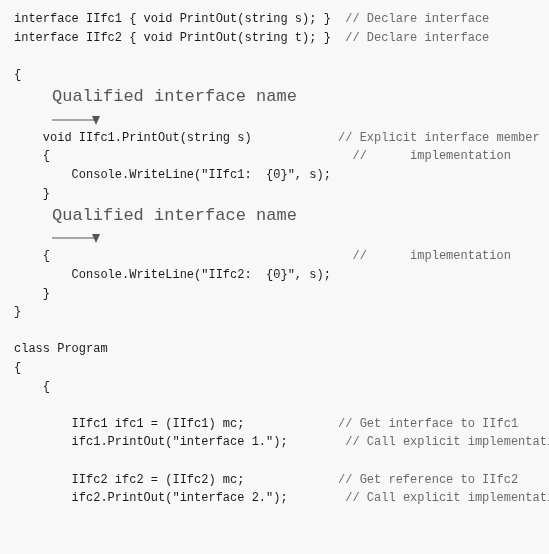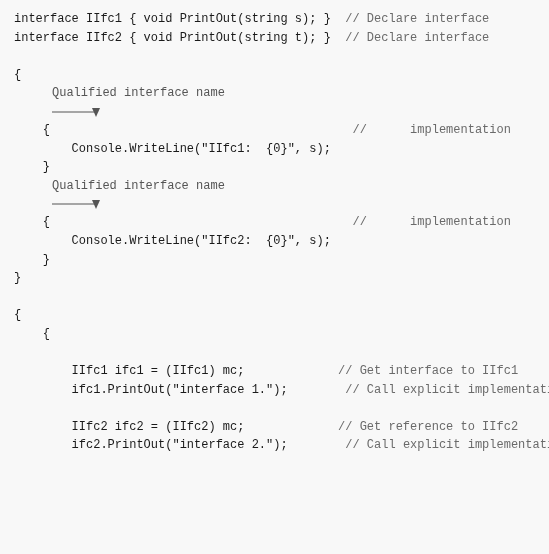--- a/index.html
+++ b/index.html
@@ -39,21 +39,21 @@
 
     .annotation-wrapper {
       position: relative;
       display: block;
     }
 
     .annotation-label-line {
       display: block;
       padding-left: 38px;
       color: #555;
-      font-size: 12px;
+      font-size: 17px;
     }
 
     .arrow-svg {
       display: block;
       margin-left: 38px;
     }
   </style>
 </head>
 <body>
 
@@ -71,20 +71,21 @@
   <div class="annotation-wrapper">
     <span class="annotation-label-line">Qualified interface name</span>
     <svg class="arrow-svg" width="60" height="18" viewBox="0 0 60 18">
 
       <line x1="0" y1="9" x2="44" y2="9" stroke="#555" stroke-width="1"></line>
 
       <polygon points="40,5 48,5 44,14" fill="#555"></polygon>
     </svg>
   </div>
 
+  <span class="code-line"><span>    void IIfc1.PrintOut(string s)            </span><span class="comment">// Explicit interface member</span></span>
 
   <span class="code-line"><span>    {                                          </span><span class="comment">//      implementation</span></span>
 
   <span class="code-line">        Console.WriteLine("IIfc1:  {0}", s);</span>
 
   <span class="code-line">    }</span>
 
   <div class="annotation-wrapper">
     <span class="annotation-label-line">Qualified interface name</span>
     <svg class="arrow-svg" width="60" height="18" viewBox="0 0 60 18">
@@ -97,20 +98,21 @@
   <span class="code-line"><span>    {                                          </span><span class="comment">//      implementation</span></span>
 
   <span class="code-line">        Console.WriteLine("IIfc2:  {0}", s);</span>
 
   <span class="code-line">    }</span>
 
   <span class="code-line">}</span>
 
   <span class="code-line"> </span>
 
+  <span class="code-line">class Program</span>
 
   <span class="code-line">{</span>
 
 
   <span class="code-line">    {</span>
 
 
   <span class="code-line"> </span>
 
   <span class="code-line"><span>        IIfc1 ifc1 = (IIfc1) mc;             </span><span class="comment">// Get interface to IIfc1</span></span>

